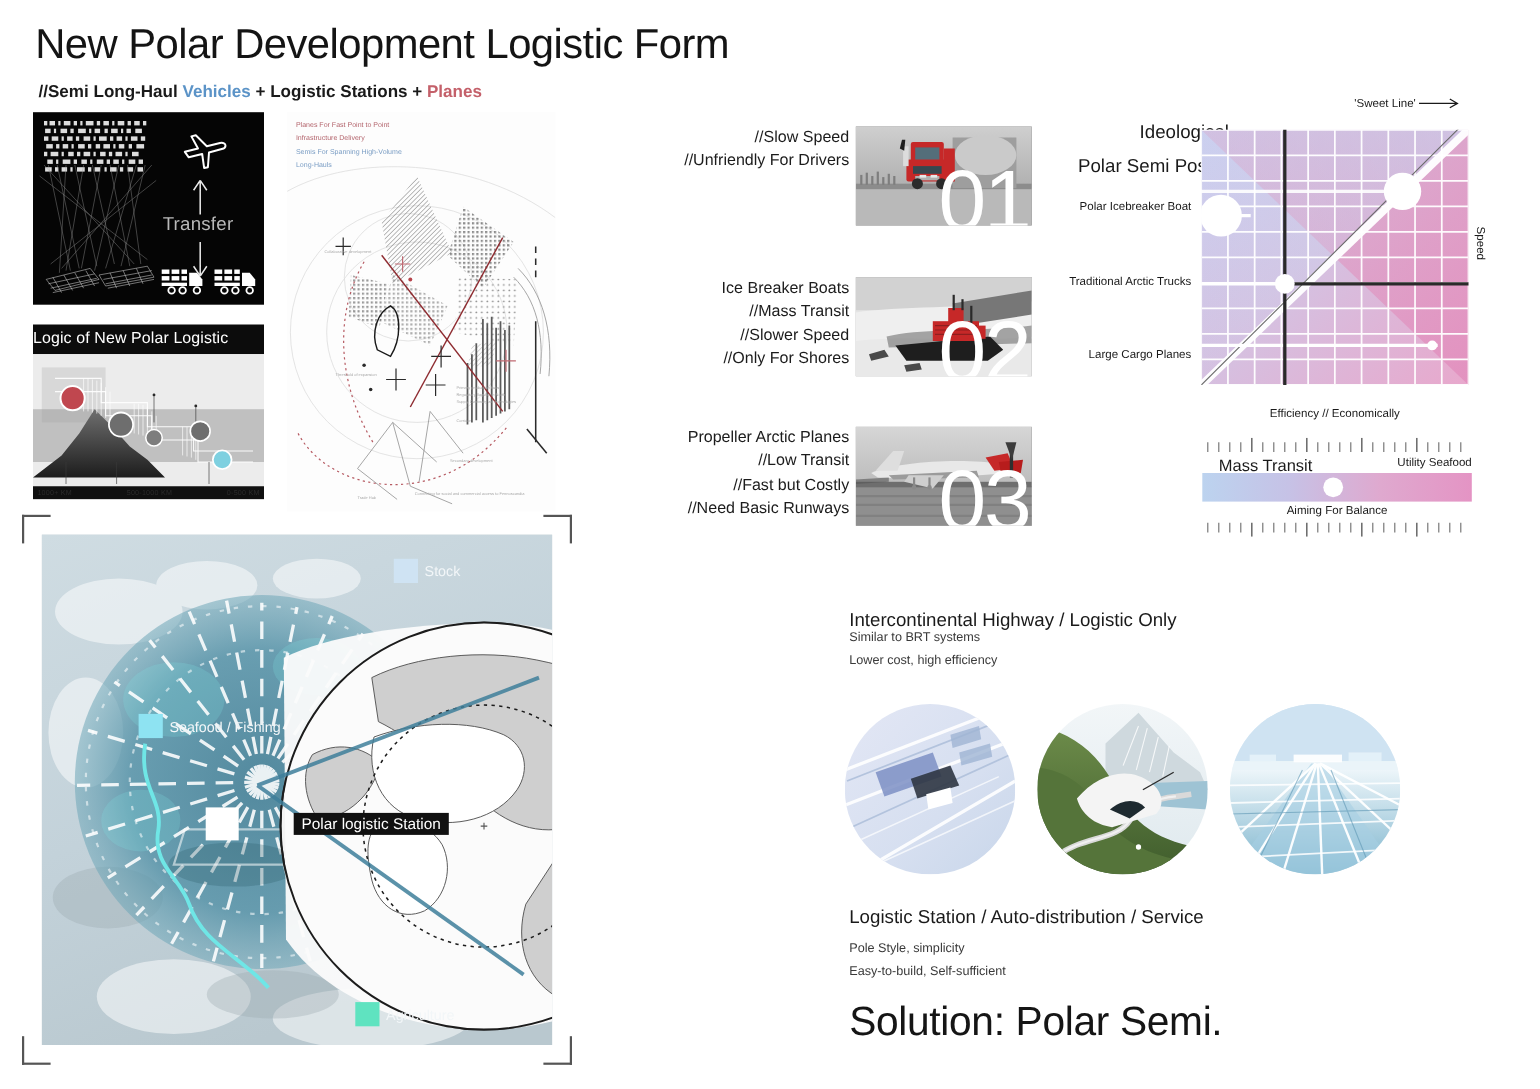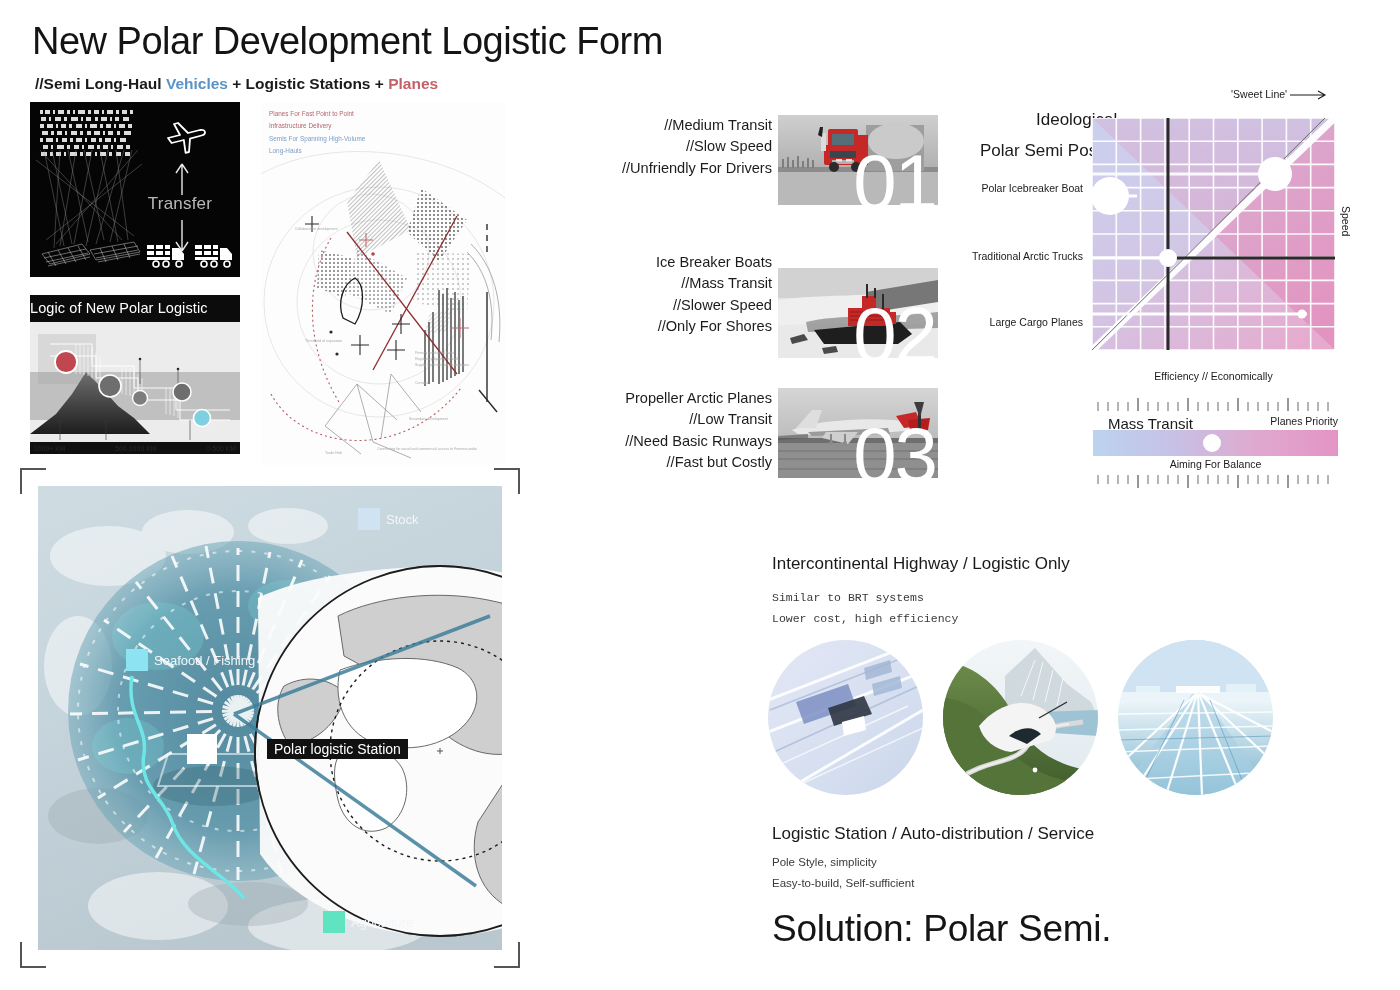--- a/index.html
+++ b/index.html
@@ -486,21 +486,20 @@
     <div class="site-legend">
       <div class="red">Planes For Fast Point to Point</div>
       <div class="red">Infrastructure Delivery</div>
       <div class="blue">Semis For Spanning High-Volume</div>
       <div class="blue">Long-Hauls</div>
     </div>
   </div>
 
   <div class="item" style="left:556px; top:115px; width:382px; height:92px;">
     <div class="item-text" style="right:166px;">
-      <div>//Medium Transit</div>
       <div>//Slow Speed</div>
       <div>//Unfriendly For Drivers</div>
     </div>
     <div class="item-photo" style="right:0; top:0;">
       <svg width="160" height="90" viewBox="0 0 160 90">
         <defs>
           <linearGradient id="sky1" x1="0" y1="0" x2="0" y2="1">
             <stop offset="0%" stop-color="#cfcfcf"></stop>
               <stop offset="100%" stop-color="#9c9c9c"></stop>
           </linearGradient>
@@ -538,21 +537,21 @@
     </div>
   </div>
 
   <div class="item" style="left:556px; top:252px; width:382px; height:92px;">
     <div class="item-text" style="right:166px;">
       <div>Ice Breaker Boats</div>
       <div>//Mass Transit</div>
       <div>//Slower Speed</div>
       <div>//Only For Shores</div>
     </div>
-    <div class="item-photo" style="right:0; top:16px;">
+    <div class="item-photo" style="right:0; top:0;">
       <svg width="160" height="90" viewBox="0 0 160 90">
         <rect width="160" height="90" fill="#e4e4e4"></rect>
         <rect y="0" width="160" height="30" fill="#d2d2d2"></rect>
         <path d="M0 32 C40 26 120 28 160 22 L160 56 L0 58 Z" fill="#efefef"></path>
         <path d="M88 24 L160 12 L160 34 L96 44 Z" fill="#777777"></path>
         <path d="M0 58 C50 52 110 60 160 54 L160 90 L0 90 Z" fill="#e9e9e9"></path>
         <path d="M28 54 C60 46 110 50 160 44 L160 60 L30 64 Z" fill="#6f6f6f" opacity="0.6"></path>
         <path d="M36 62 L122 54 L134 66 L120 76 L46 76 Z" fill="#1e1e1e"></path>
         <rect x="70" y="40" width="42" height="18" fill="#c62828"></rect>
         <rect x="84" y="28" width="14" height="14" fill="#c62828"></rect>
@@ -571,22 +570,22 @@
         </g>
       </svg>
       <div class="item-num">02</div>
     </div>
   </div>
 
   <div class="item" style="left:556px; top:388px; width:382px; height:92px;">
     <div class="item-text" style="right:166px;">
       <div>Propeller Arctic Planes</div>
       <div>//Low Transit</div>
+      <div>//Fast but Costly</div>
       <div>//Need Basic Runways</div>
-      <div>//Fast but Costly</div>
     </div>
     <div class="item-photo" style="right:0; top:0;">
       <svg width="160" height="90" viewBox="0 0 160 90">
         <defs>
           <linearGradient id="sky3" x1="0" y1="0" x2="0" y2="1">
             <stop offset="0%" stop-color="#d6d6d6"></stop>
               <stop offset="100%" stop-color="#a9a9a9"></stop>
           </linearGradient>
         </defs>
         <rect width="160" height="90" fill="url(#sky3)"></rect>
@@ -729,21 +728,21 @@
           <path d="M175 4 V13"></path>
           <path d="M185 4 V13"></path>
         <path d="M195 0 V13" stroke-width="1.4"></path>
         <path d="M205 4 V13"></path>
           <path d="M215 4 V13"></path>
           <path d="M225 4 V13"></path>
           <path d="M235 4 V13"></path>
       </g>
     </svg>
     <div class="slider-left">Mass Transit</div>
-    <div class="slider-right">Planes Priority</div>
+    <div class="slider-right">Utility Seafood</div>
     <div class="slider-bar"></div>
     <div class="slider-knob"></div>
     <div class="slider-center">Aiming For Balance</div>
     <svg class="tick-row" style="top:77px;" viewBox="0 0 245 13">
       <g stroke="#6b6b6b" stroke-width="1">
         <path d="M5 0 V9"></path>
           <path d="M15 0 V9"></path>
           <path d="M25 0 V9"></path>
           <path d="M35 0 V9"></path>
         <path d="M45 0 V13" stroke-width="1.4"></path>
@@ -895,21 +894,21 @@
         <div class="map-tag-txt boxed">Polar logistic Station</div>
       </div>
       <div class="map-tag" style="left:285px; top:425px;">
         <div class="map-sq" style="background:#5fe3c0;"></div>
         <div class="map-tag-txt">Agriculture</div>
       </div>
     </div>
   </div>
 
   <div class="sec-head" style="left:772px; top:554px;">Intercontinental Highway / Logistic Only</div>
-  <div class="sec-sub" style="left:772px; top:587px;font-family:Liberation Mono, monospace;">
+  <div class="sec-sub" style="left:772px; top:570px;">
     <div>Similar to BRT systems</div>
     <div>Lower cost, high efficiency</div>
   </div>
 
   <div class="circle-row">
     <div class="circ">
       <svg width="155" height="155" viewBox="0 0 155 155">
         <defs>
           <linearGradient id="snowg" x1="0" y1="0" x2="1" y2="1">
             <stop offset="0%" stop-color="#e3e7f5"></stop>

